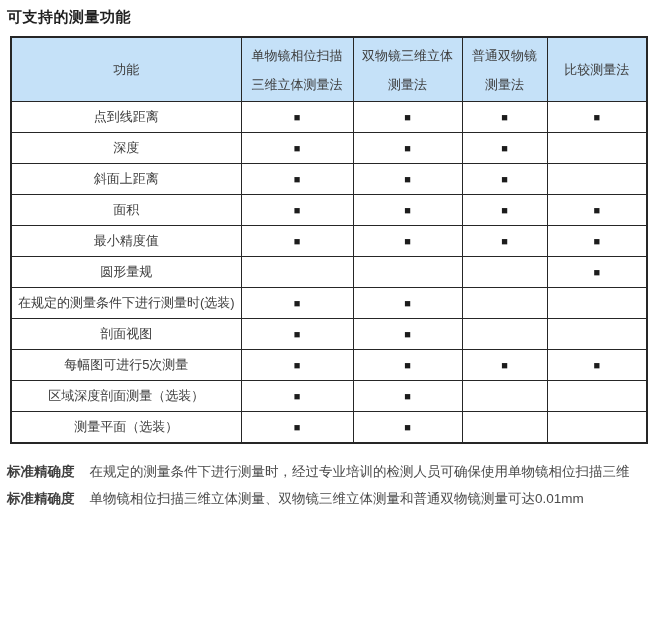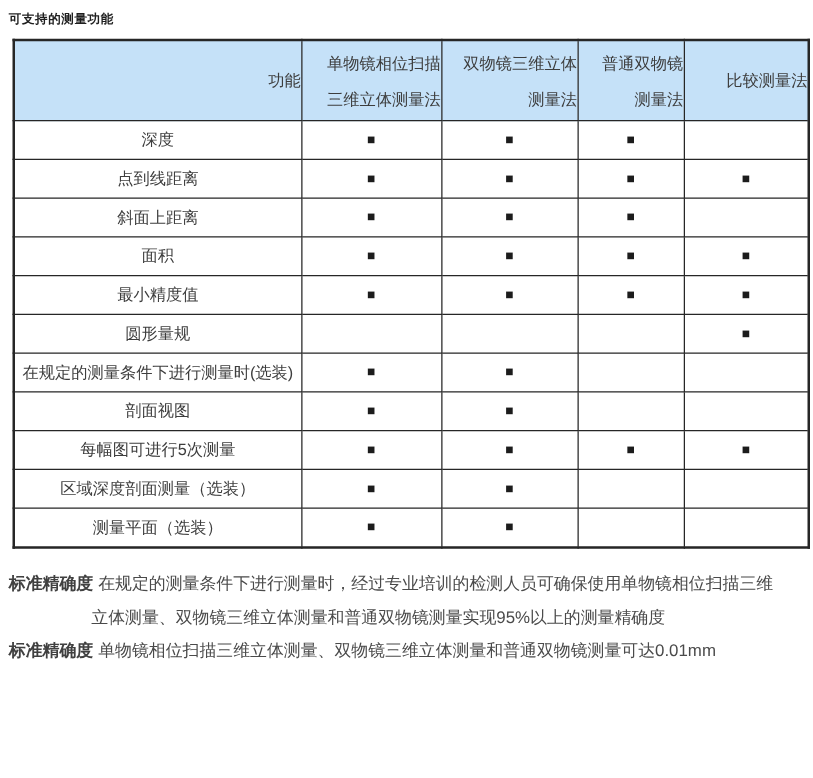--- a/index.html
+++ b/index.html
@@ -12,21 +12,21 @@
     overflow: hidden;
   }
   .page {
     position: relative;
     width: 650px;
     height: 622px;
     background: #ffffff;
   }
   .title {
     margin: 8px 0 0 7px;
-    font-size: 10px;
+    font-size: 15px;
     font-weight: bold;
     color: #1f1f1f;
     letter-spacing: 0.5px;
   }
   table.spec {
     border-collapse: collapse;
     table-layout: fixed;
     margin: 9px 0 0 10px;
     width: 636px;
     border: 2px solid #262626;
@@ -38,21 +38,20 @@
     vertical-align: middle;
   }
   table.spec th {
     background: #c5e1f8;
     font-weight: normal;
     font-size: 13px;
     color: #3d3d3d;
     white-space: pre-line;
     line-height: 29px;
     height: 63px;
-    text-align: right;
   }
   table.spec td.fn {
     font-size: 13px;
     color: #3d3d3d;
     height: 30px;
     line-height: 30px;
     white-space: nowrap;
   }
   table.spec td.mk {
     font-size: 11px;
@@ -63,21 +62,21 @@
   .notes {
     margin: 14px 0 0 7px;
     width: 640px;
     font-size: 13.5px;
     line-height: 27px;
     color: #4a4a4a;
   }
   .note-label {
     font-weight: bold;
     color: #404040;
-    margin-right: 4px;
+    margin-right: 15px;
   }
   .wrap-line {
     margin-left: 66px;
   }
 </style>
 </head>
 <body>
 
 <div class="page">
 
@@ -98,32 +97,32 @@
 三维立体测量法</th>
         <th>双物镜三维立体
 测量法</th>
         <th>普通双物镜
 测量法</th>
         <th>比较测量法</th>
       </tr>
     </thead>
     <tbody>
       <tr>
+        <td class="fn">点到线距离</td>
+        <td class="mk">■</td>
+        <td class="mk">■</td>
+        <td class="mk">■</td>
+        <td class="mk">■</td>
+      </tr>
+      <tr>
         <td class="fn">深度</td>
         <td class="mk">■</td>
         <td class="mk">■</td>
         <td class="mk">■</td>
         <td class="mk"></td>
-      </tr>
-      <tr>
-        <td class="fn">点到线距离</td>
-        <td class="mk">■</td>
-        <td class="mk">■</td>
-        <td class="mk">■</td>
-        <td class="mk">■</td>
       </tr>
       <tr>
         <td class="fn">斜面上距离</td>
         <td class="mk">■</td>
         <td class="mk">■</td>
         <td class="mk">■</td>
         <td class="mk"></td>
       </tr>
       <tr>
         <td class="fn">面积</td>
@@ -181,19 +180,18 @@
         <td class="mk"></td>
         <td class="mk"></td>
       </tr>
     </tbody>
   </table>
 
   <div class="notes">
     <div>
       <span class="note-label">标准精确度</span><span>在规定的测量条件下进行测量时，经过专业培训的检测人员可确保使用单物镜相位扫描三维</span>
     </div>
-    <div class="wrap-line">立体测量、双物镜三维立体测量和普通双物镜测量实现95%以上的测量精确度</div>
     <div>
       <span class="note-label">标准精确度</span><span>单物镜相位扫描三维立体测量、双物镜三维立体测量和普通双物镜测量可达0.01mm</span>
     </div>
   </div>
 
 </div>
 
 </body></html>

